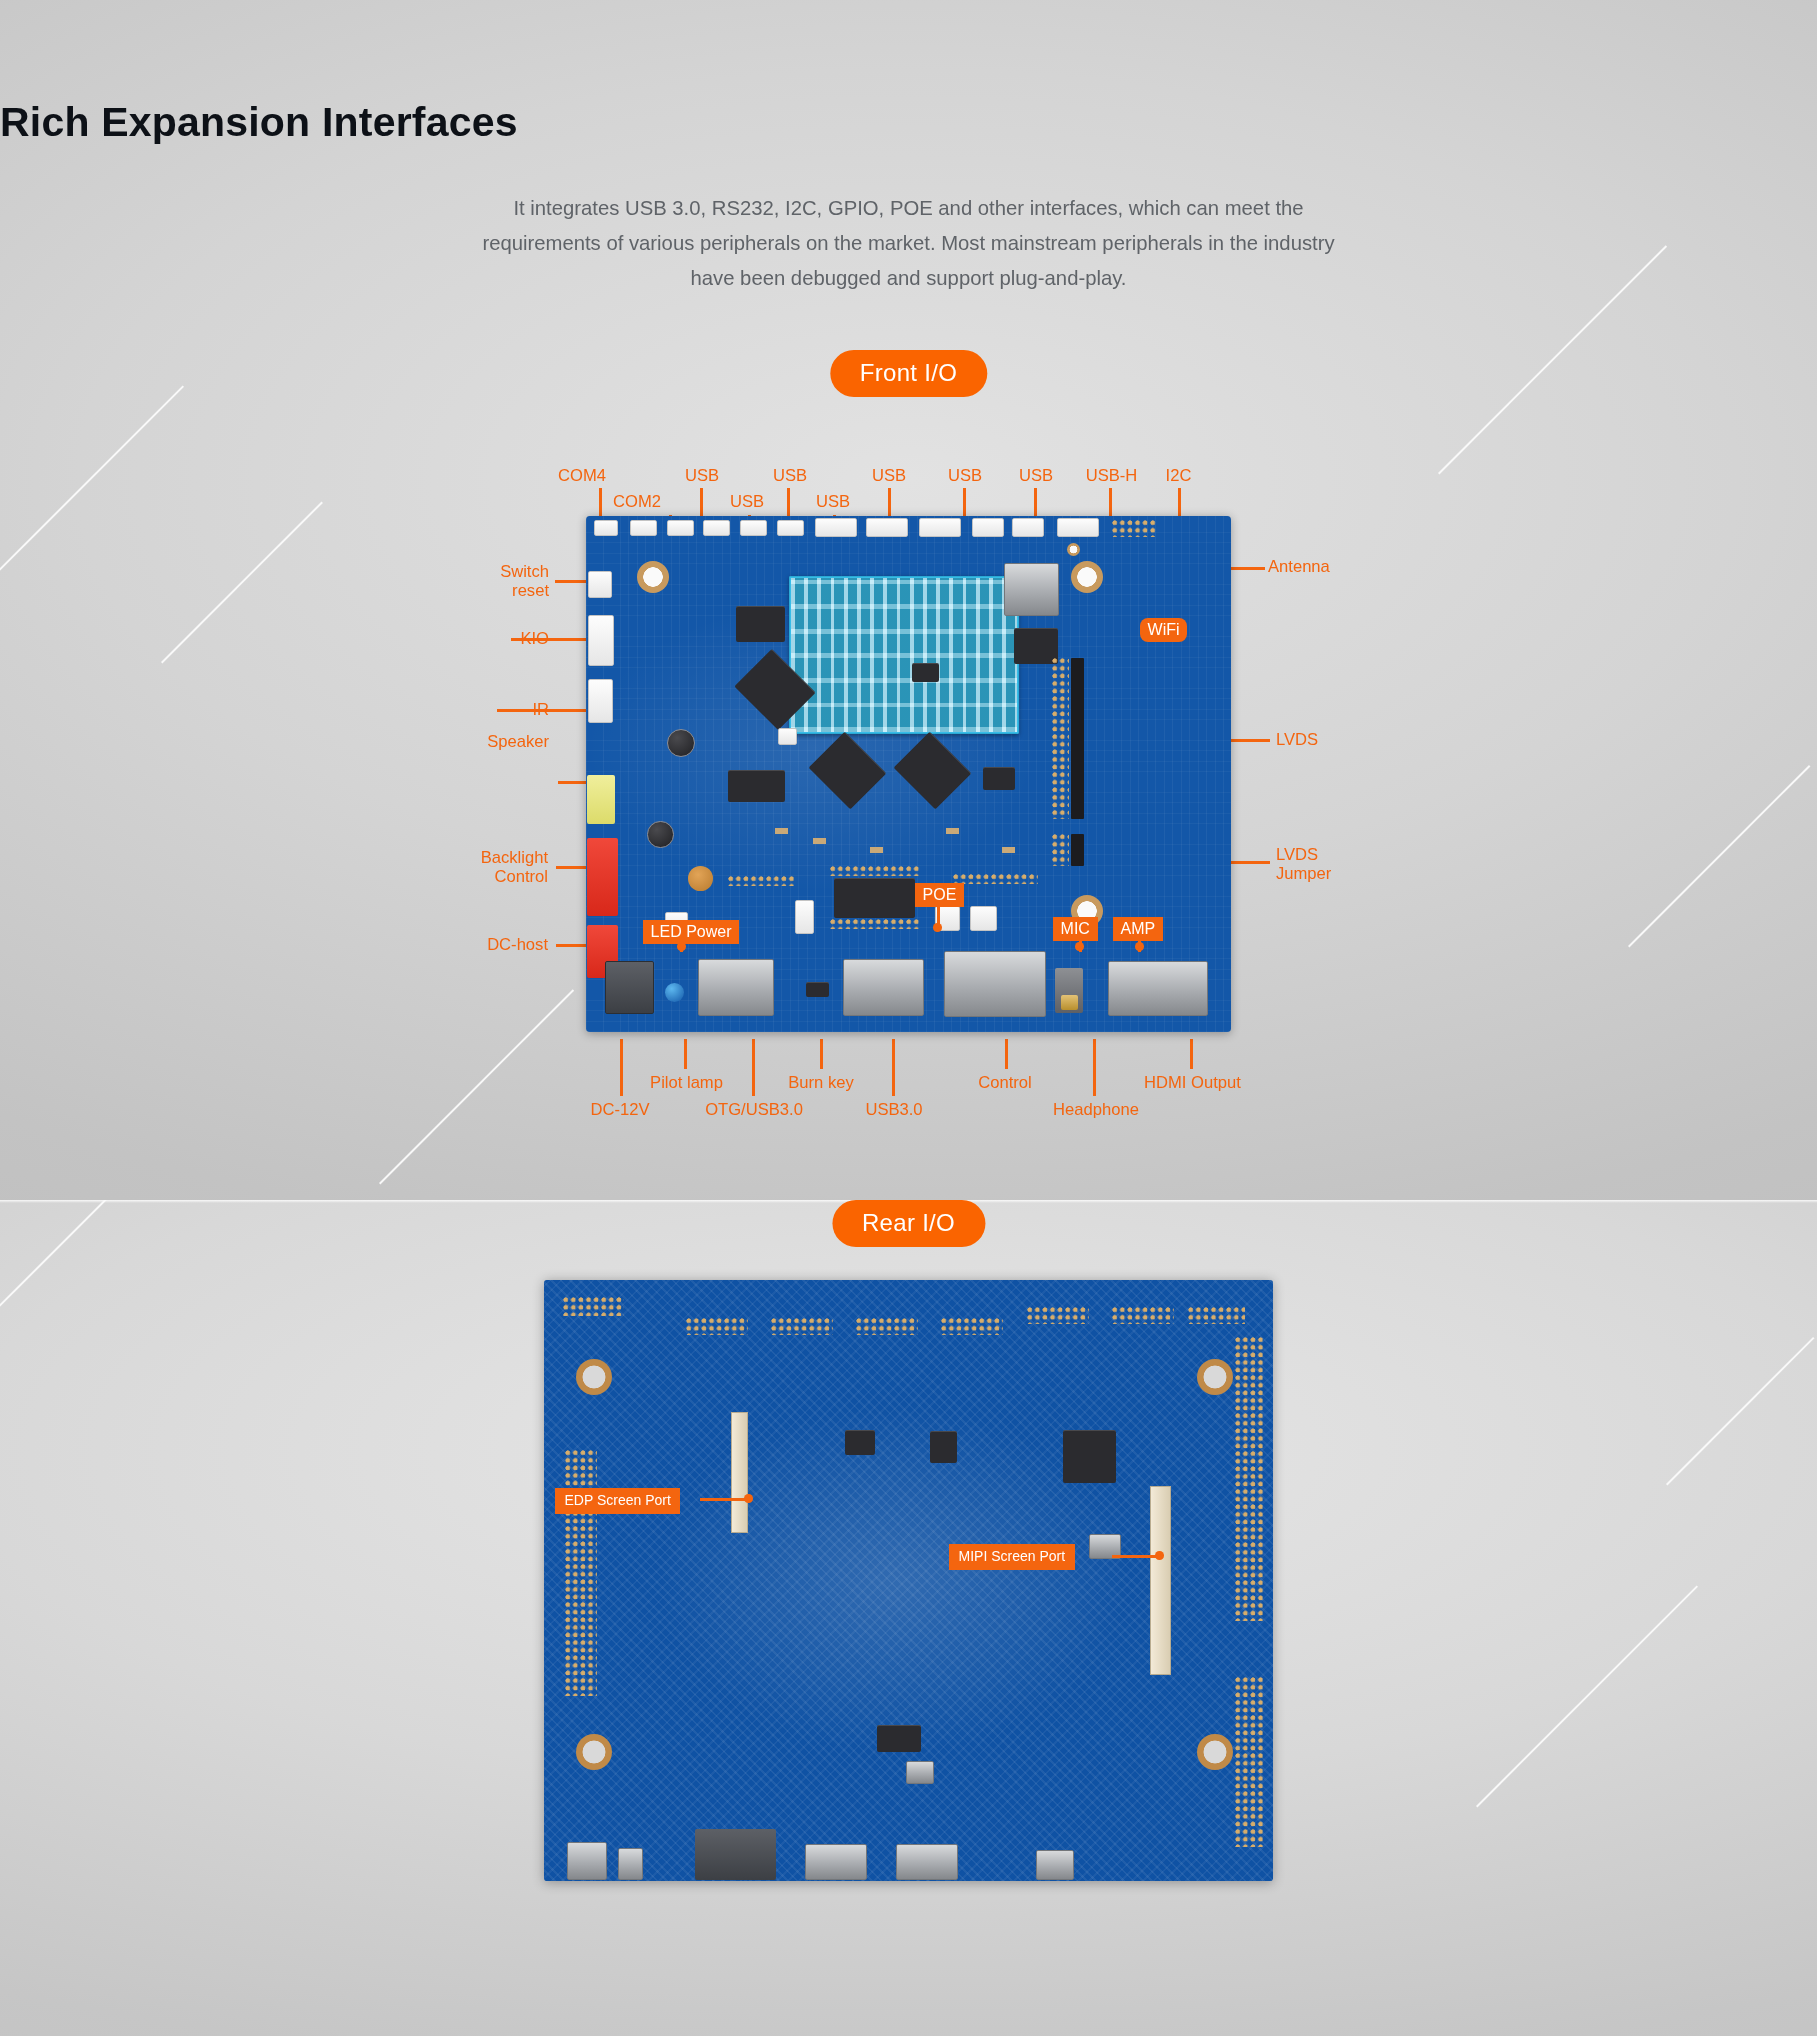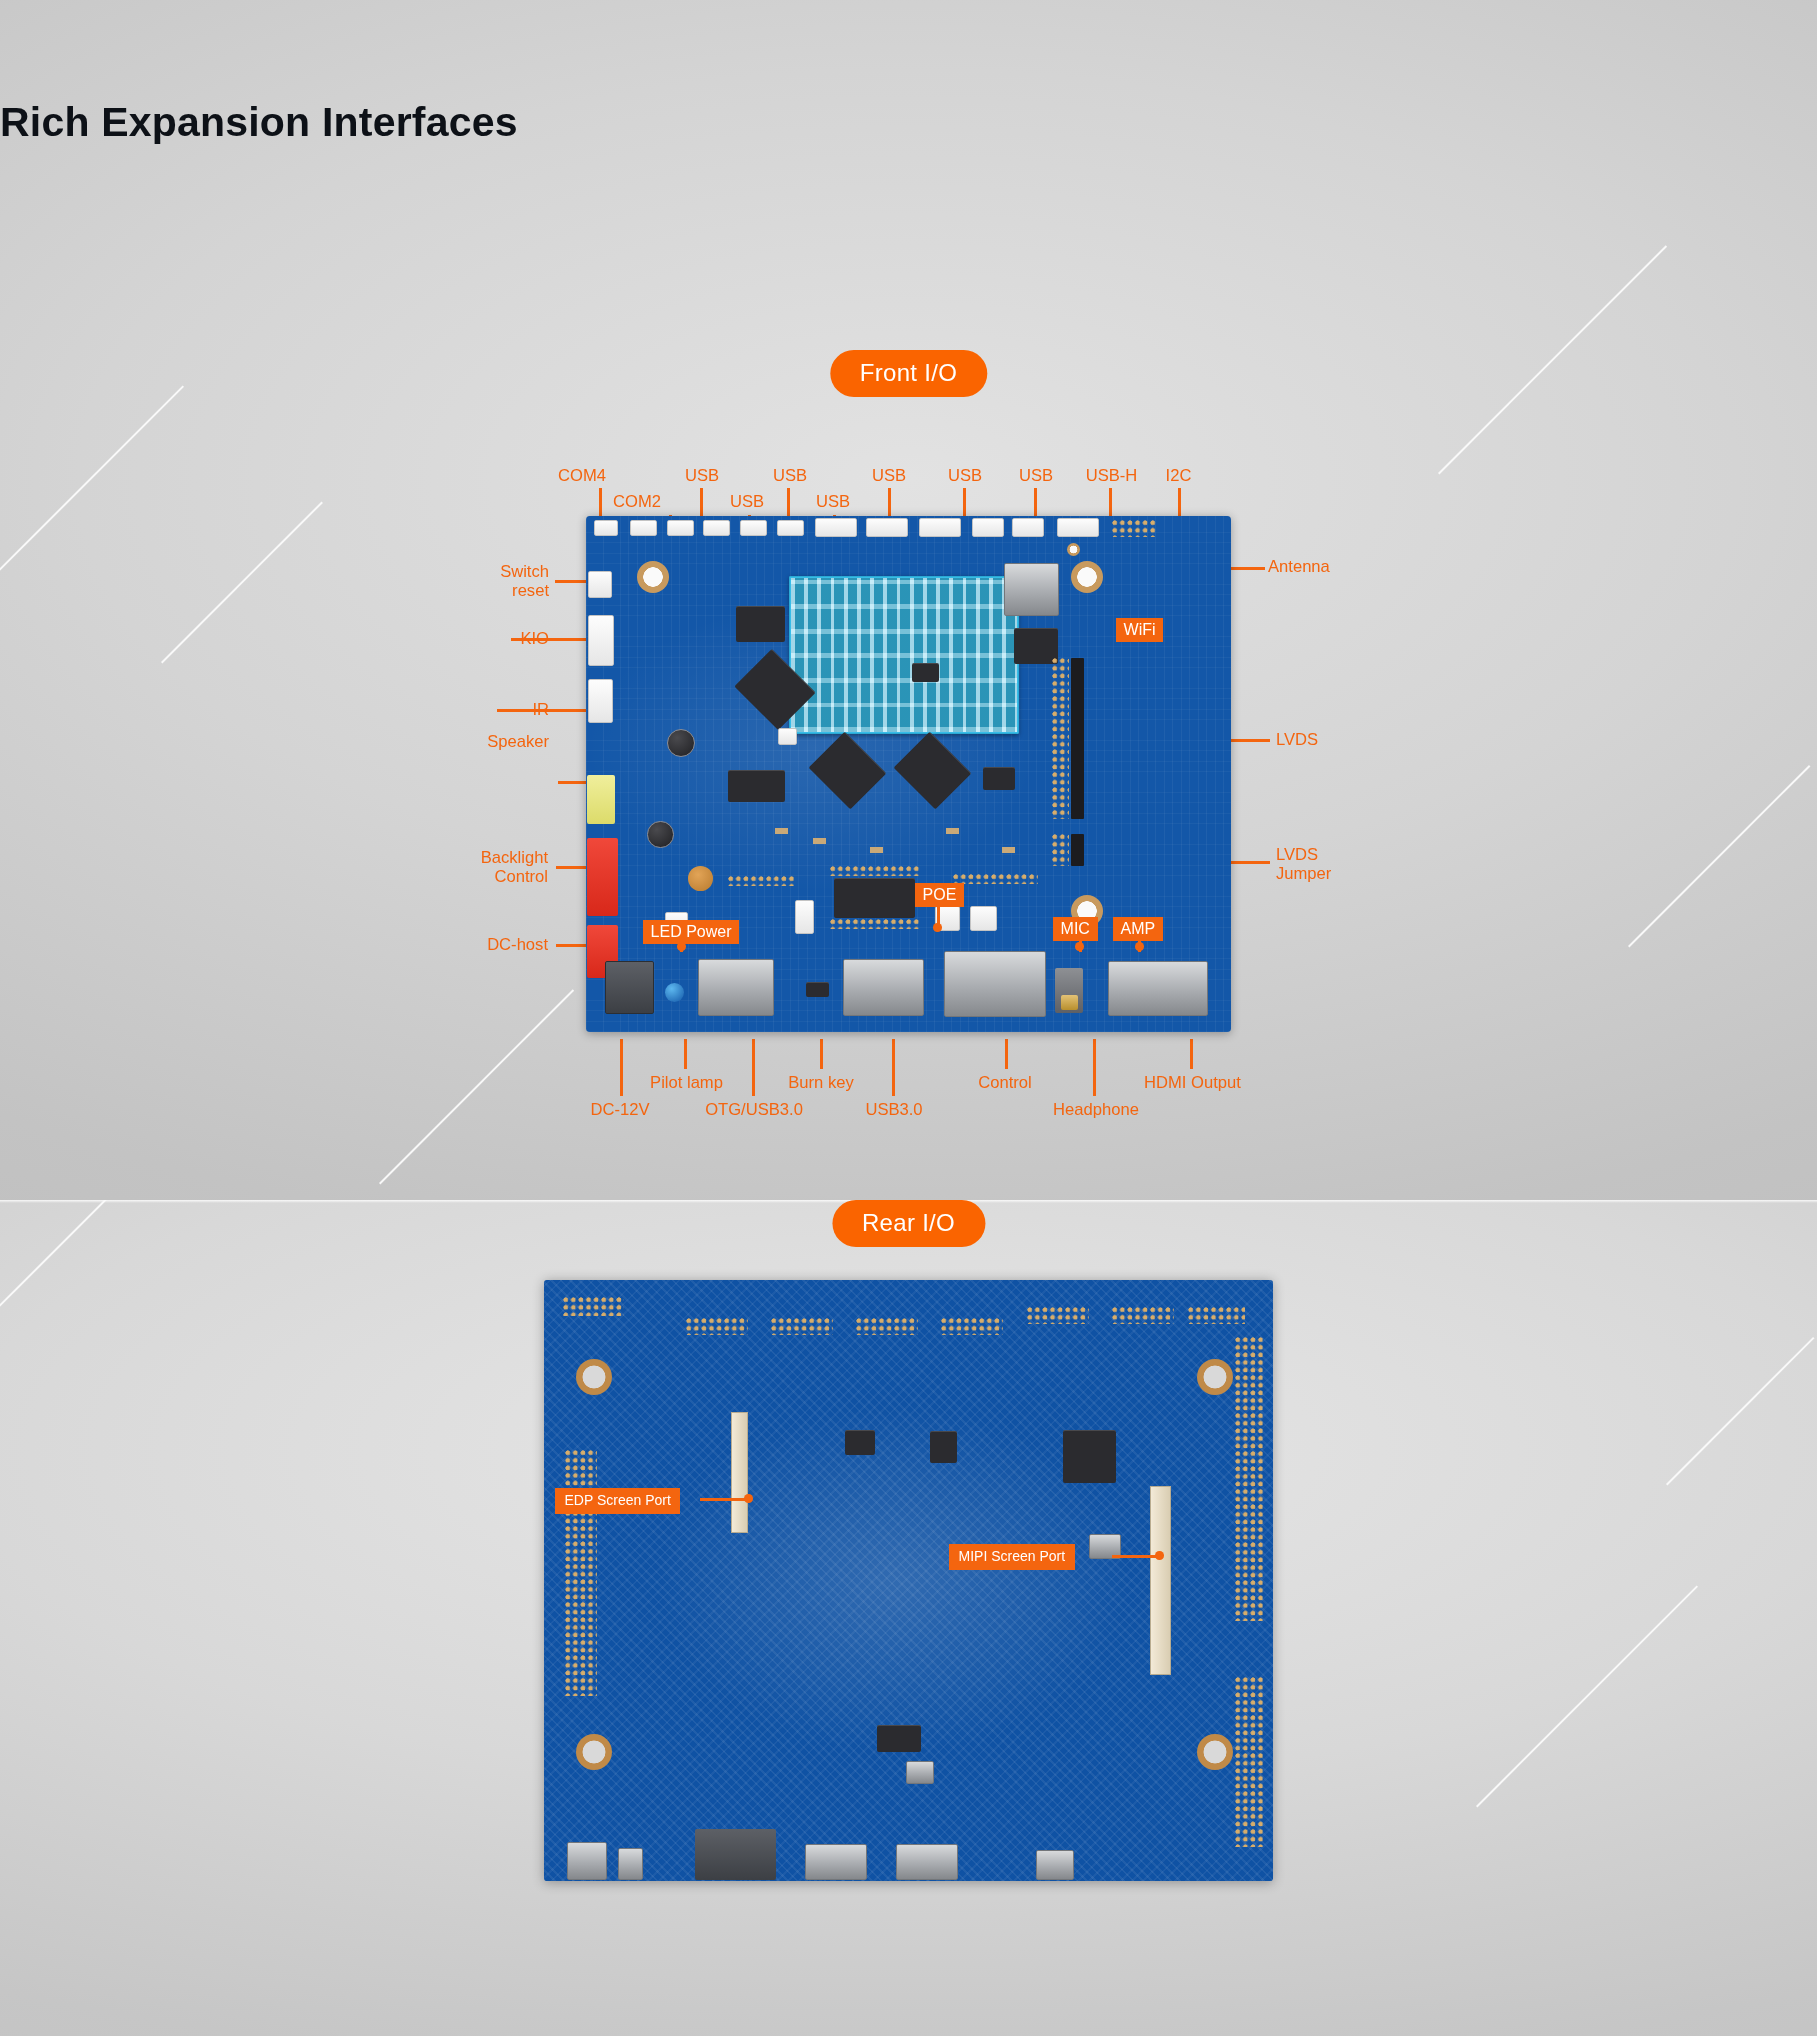--- a/index.html
+++ b/index.html
@@ -167,20 +167,21 @@
 
 <div class="section" id="front-section">
 
   <div class="diag" style="left:-38px;  top:606px;  width:312px;"></div>
   <div class="diag" style="left:161px;  top:662px;  width:227px;"></div>
   <div class="diag" style="left:379px;  top:1183px; width:274px;"></div>
   <div class="diag" style="left:1438px; top:473px;  width:322px;"></div>
   <div class="diag" style="left:1628px; top:946px; width:256px;"></div>
 
   <h1 class="page-title">Rich Expansion Interfaces</h1>
+  <p class="page-sub">It integrates USB 3.0, RS232, I2C, GPIO, POE and other interfaces, which can meet the requirements of various peripherals on the market. Most mainstream peripherals in the industry have been debugged and support plug-and-play.</p>
 
   <div class="pill" id="front-pill">Front I/O</div>
 
   <div class="lbl c" style="left:544px;  top:466px; width:76px;">COM4</div>
   <div class="lbl c" style="left:669px;  top:466px; width:66px;">USB</div>
   <div class="lbl c" style="left:757px;  top:466px; width:66px;">USB</div>
   <div class="lbl c" style="left:856px;  top:466px; width:66px;">USB</div>
   <div class="lbl c" style="left:932px;  top:466px; width:66px;">USB</div>
   <div class="lbl c" style="left:1003px; top:466px; width:66px;">USB</div>
   <div class="lbl c" style="left:1069px; top:466px; width:85px;">USB-H</div>
@@ -345,21 +346,21 @@
 
     <div class="comp smd" style="left:189px; top:312px; width:13.2px; height:5.7px;"></div>
     <div class="comp smd" style="left:227px; top:322px; width:13.2px; height:5.7px;"></div>
     <div class="comp smd" style="left:284px; top:331px; width:13.2px; height:5.7px;"></div>
     <div class="comp smd" style="left:360px; top:312px; width:13.2px; height:5.7px;"></div>
     <div class="comp smd" style="left:416px; top:331px; width:13.2px; height:5.7px;"></div>
     <div class="comp pad-row" style="left:142px; top:360px; width:66px; height:9.5px;"></div>
     <div class="comp pad-row" style="left:367px; top:358px; width:85px; height:9.5px;"></div>
   </div>
 
-  <div class="badge" style="left:1116px; top:618px;">WiFi</div>
+  <div class="badge" style="left:1140px; top:618px;border-radius:8px;">WiFi</div>
   <div class="badge" style="left:643px;  top:920px;">LED Power</div>
   <div class="badge" style="left:915px;  top:883px;">POE</div>
   <div class="badge" style="left:1053px; top:917px;">MIC</div>
   <div class="badge" style="left:1113px; top:917px;">AMP</div>
   <div class="lead-v" style="left:937px;  top:907px; height:21px;"></div>
   <div class="dot" style="left:933px;  top:923px;"></div>
   <div class="dot" style="left:677px;  top:942px;"></div>
   <div class="lead-v" style="left:680px;  top:939px; height:13.2px;"></div>
   <div class="dot" style="left:1075px; top:942px;"></div>
   <div class="lead-v" style="left:1079px; top:939px; height:13.2px;"></div>

